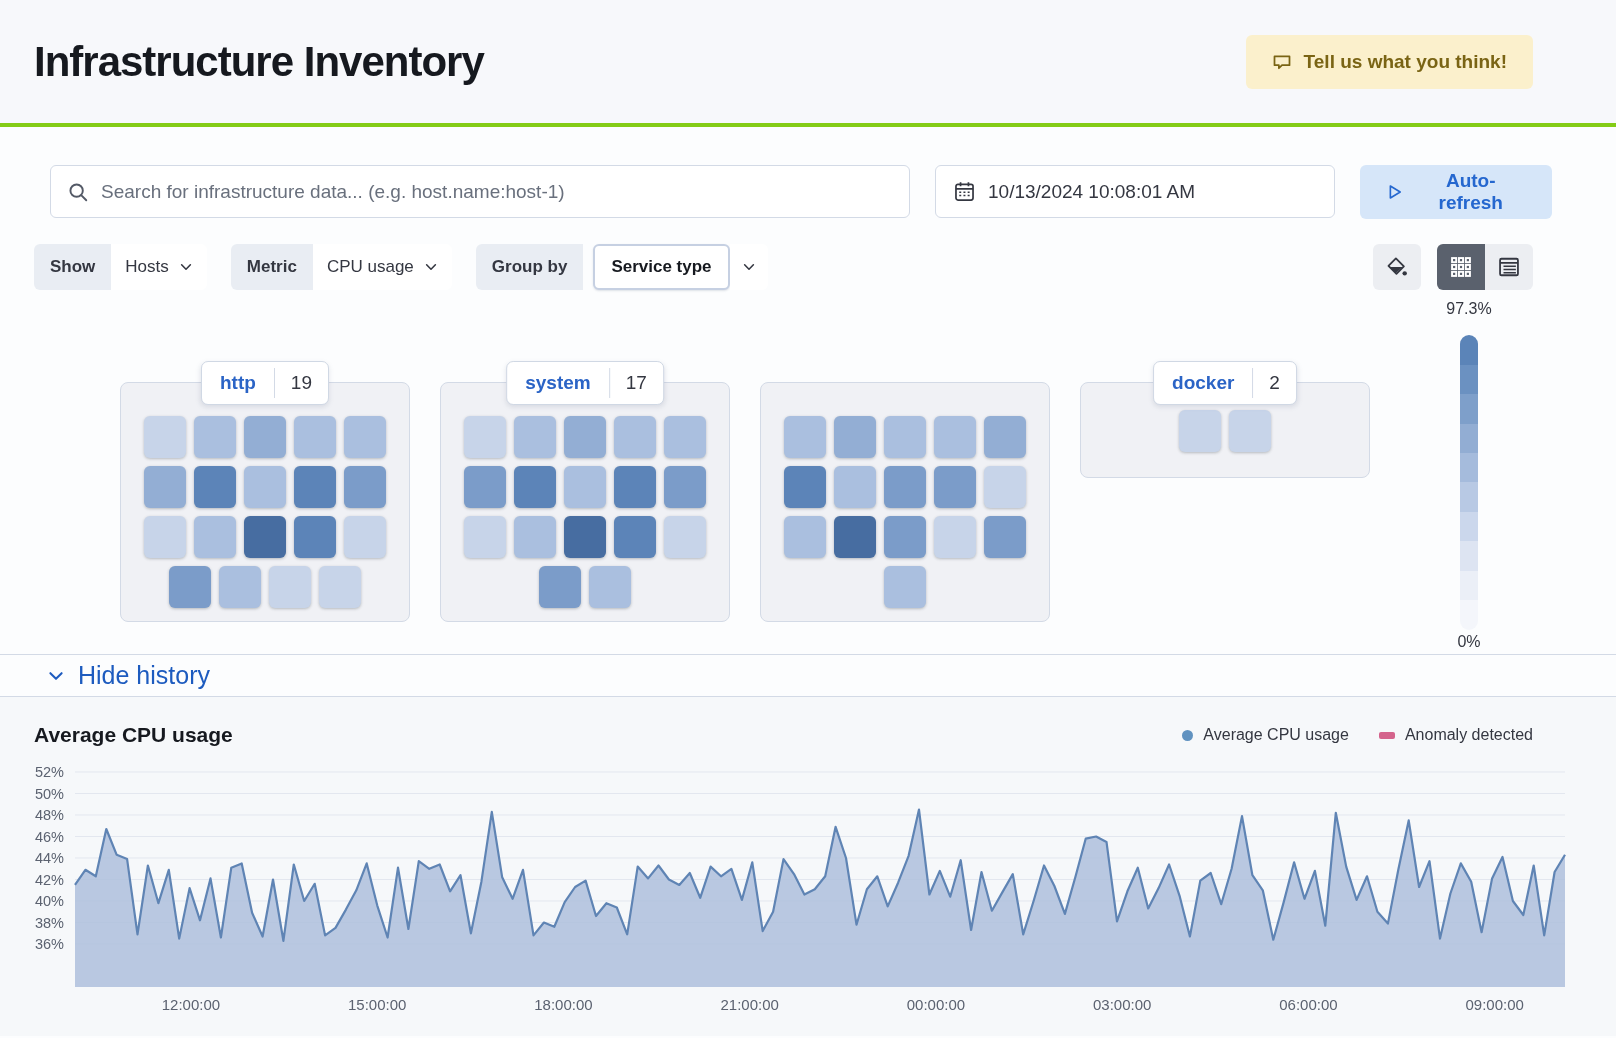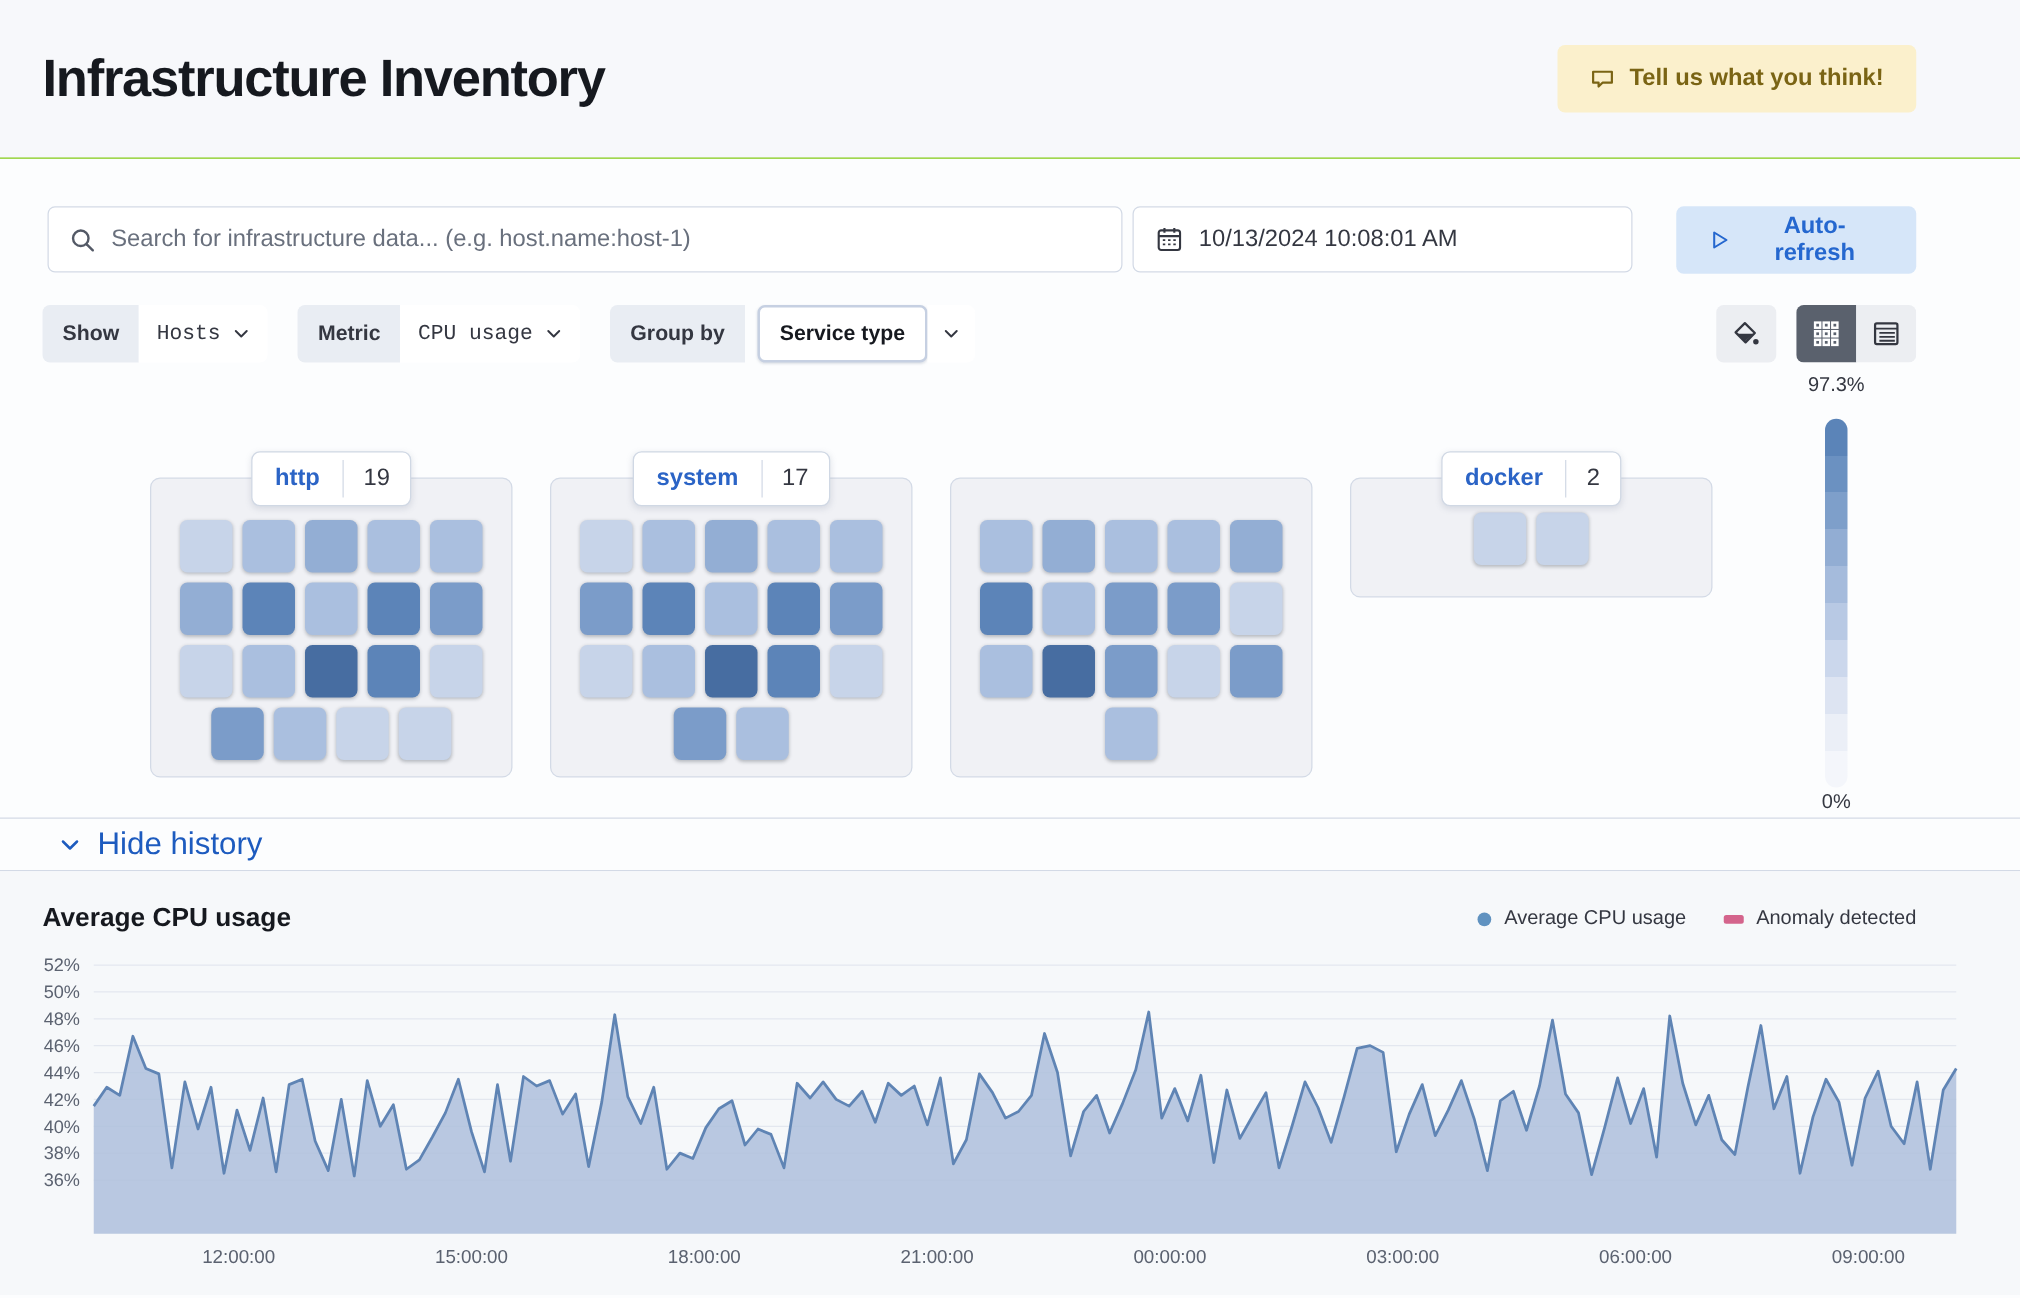--- a/index.html
+++ b/index.html
@@ -1,51 +1,51 @@
 <!DOCTYPE html>
 <html><head>
 <meta charset="utf-8">
 <style>
   * { margin:0; padding:0; box-sizing:border-box; }
   html,body { width:1616px; height:1038px; overflow:hidden; }
   body { font-family:"Liberation Sans", sans-serif; background:#fcfdfe; color:#343741; }
 
   
-  .header { height:127px; background:#f7f8fb; border-bottom:1px solid #84cc16;
+  .header { height:127px; background:#f7f8fb; border-bottom:4px solid #84cc16;
             display:flex; align-items:center; padding:0 83px 0 34px; }
   .page-title { font-size:42px; font-weight:800; letter-spacing:-1px; color:#16191f; }
   .header-right { margin-left:auto; display:flex; gap:36px; align-items:center; }
   .btn { display:inline-flex; align-items:center; gap:12px; border:none; cursor:pointer;
          border-radius:6px; height:54px; padding:0 26px; font-size:19px;
          font-family:"Liberation Sans", sans-serif; font-weight:600; }
   .btn-feedback { background:#fbf0cc; color:#7a6414; }
   .btn-view { background:#e9edf3; color:#343741; }
   .chev { width:14px; height:14px; }
 
   
-  .toolbar { display:flex; margin:38px 83px 0 38px; gap:8px; }
+  .toolbar { display:flex; margin:38px 83px 0 50px; gap:25px; }
   .search-box { flex:0 0 860px; height:53px; background:#fff; border:1px solid #d3dae6;
                 border-radius:6px; display:flex; align-items:center; padding:0 16px; gap:12px; }
   .search-box input { border:none; outline:none; flex:1; font-size:19px; color:#343741;
                       font-family:"Liberation Sans", sans-serif; background:transparent; }
   .search-box input::placeholder { color:#69707d; }
   .datepicker { flex:0 0 400px; height:53px; background:#fff; border:1px solid #d3dae6;
                 border-radius:6px; display:flex; align-items:center; padding:0 18px; gap:13px;
                 font-size:19px; color:#343741; cursor:pointer; }
   .btn-refresh { background:#d6e6f9; color:#2567cf; margin-left:auto; flex:0 0 192px;
                  justify-content:center; }
 
   
   .filters { display:flex; align-items:center; margin:25px 83px 0 34px; }
   .fctl { display:flex; align-items:stretch; height:46px; border-radius:6px; overflow:visible;
           margin-right:24px; cursor:pointer; }
   .fctl .flabel { background:#e9edf3; border-radius:6px 0 0 6px; display:flex; align-items:center;
                   padding:0 16px; font-weight:700; font-size:17px; color:#343741; }
   .fctl .fvalue { background:#fff; border-radius:0 6px 6px 0; display:flex; align-items:center;
-                  gap:10px; padding:0 14px; font-size:17px; color:#343741;font-family:Liberation Mono, monospace; }
+                  gap:10px; padding:0 14px; font-size:17px; color:#343741; }
   .fctl .fvalue-boxed { background:#fff; display:flex; align-items:center; margin:0 0 0 10px;
                   border:2px solid #c6d0e2; border-radius:6px; padding:0 16px; font-size:17px;
                   font-weight:600; color:#16191f; box-shadow:0 1px 2px rgba(152,162,179,.3); }
   .fctl .fchev-out { display:flex; align-items:center; padding:0 12px; background:#fff;
                   border-radius:0 6px 6px 0; }
   .icon-btn { width:48px; height:46px; border:none; border-radius:6px; background:#eceef2;
               display:flex; align-items:center; justify-content:center; cursor:pointer; }
   .view-toggle { margin-left:16px; display:flex; border-radius:6px; overflow:hidden; }
   .view-toggle .seg { width:48px; height:46px; border:none; display:flex; align-items:center;
               justify-content:center; cursor:pointer; }

